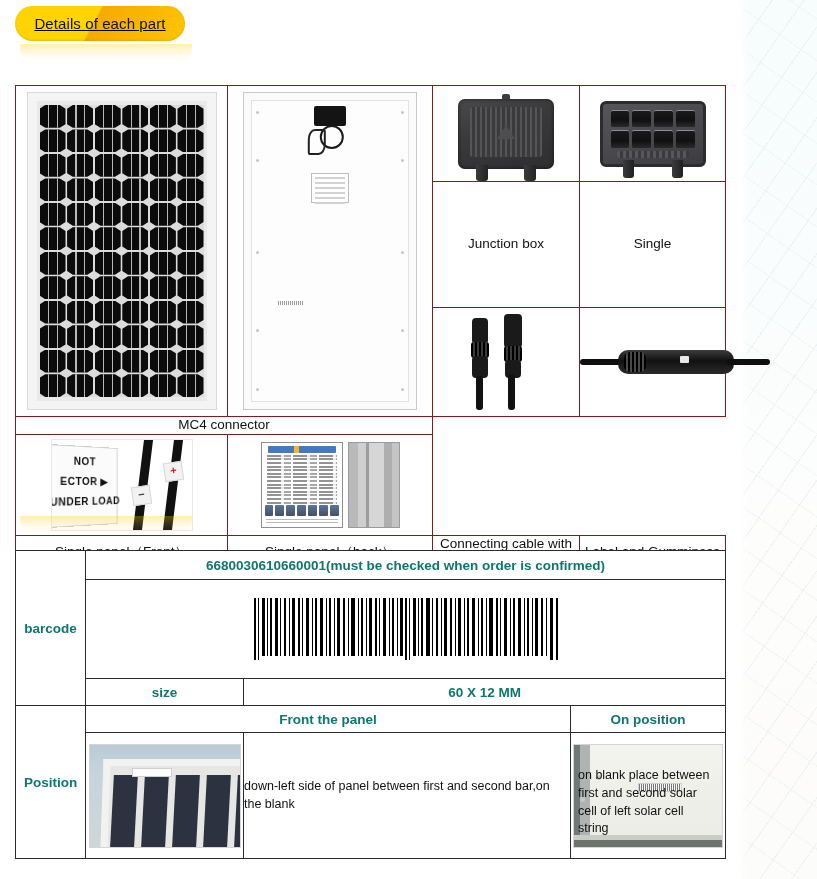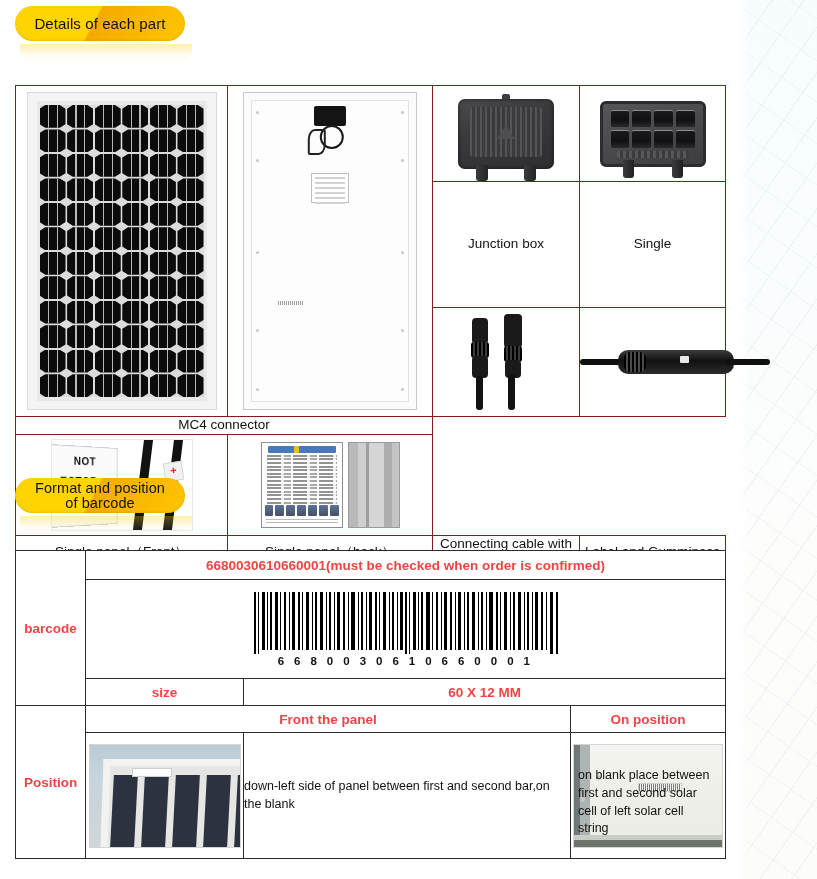--- a/index.html
+++ b/index.html
@@ -35,20 +35,21 @@
   #watermark .wm-soft {
     position: absolute; left: 0; top: 0; width: 10px; height: 100%;
     background: linear-gradient(90deg, #ffffff 0%, rgba(255,255,255,0) 100%);
   }
 
   
   .tab-wrap {
     position: absolute;
     width: 186px;
     height: 60px;
+    text-decoration: underline;
   }
   .tab {
     position: relative;
     width: 170px;
     height: 35px;
     border-radius: 18px;
     background:
       linear-gradient(118deg,
         #ffd400 0%,
         #ffd400 46%,
@@ -454,21 +455,21 @@
     position: absolute;
     left: 15px;
     top: 550px;
     width: 710px;
   }
   #barcode-table td { border: 1px solid #2b2b2b; }
   .bold-center {
     text-align:center;
     font-weight:700;
     font-size: 13.5px;
-    color:#ef4444;
+    color:#0f766e;
     padding: 6px 4px;
   }
 
   .barcode-box {
     padding: 12px 0 6px 0;
     text-align:center;
   }
   .barcode-bars {
     display:block;
     width: 310px;
@@ -810,24 +811,20 @@
     <tr>
       <td class="cap">Single panel（Front）</td>
       <td class="cap">Single panel（back）</td>
       <td class="cap">Connecting cable with the labeled polarities</td>
       <td class="cap">Label and Gumminess</td>
     </tr>
   </tbody>
 </table>
 
 <div class="tab-wrap" id="tab-barcode">
-  <div class="tab">
-    <span class="tab-label">Format and position
-of barcode</span>
-  </div>
   <div class="tab-reflection"></div>
 </div>
 
 <table class="grid" id="barcode-table">
   <colgroup>
     <col style="width:70px">
     <col style="width:158px">
     <col style="width:327px">
     <col style="width:155px">
   </colgroup>
@@ -904,21 +901,20 @@
             <rect x="273" y="0" width="1" height="58"></rect>
               <rect x="276" y="0" width="2" height="58"></rect>
             <rect x="281" y="0" width="1" height="58"></rect>
               <rect x="284" y="0" width="3" height="58"></rect>
             <rect x="290" y="0" width="2" height="58"></rect>
               <rect x="295" y="0" width="1" height="58"></rect>
             <rect x="299" y="0" width="3" height="62"></rect>
               <rect x="305" y="0" width="2" height="62"></rect>
           </g>
         </svg>
-        <div class="barcode-digits">6 6 8 0 0 3 0 6 1 0 6 6 0 0 0 1</div>
       </td>
     </tr>
     <tr>
       <td class="bold-center" style="height:26px">size</td>
       <td colspan="2" class="bold-center">60 X 12 MM</td>
     </tr>
 
     <tr>
       <td rowspan="2" class="bold-center">Position</td>
       <td colspan="2" class="bold-center" style="height:26px">Front the panel</td>

